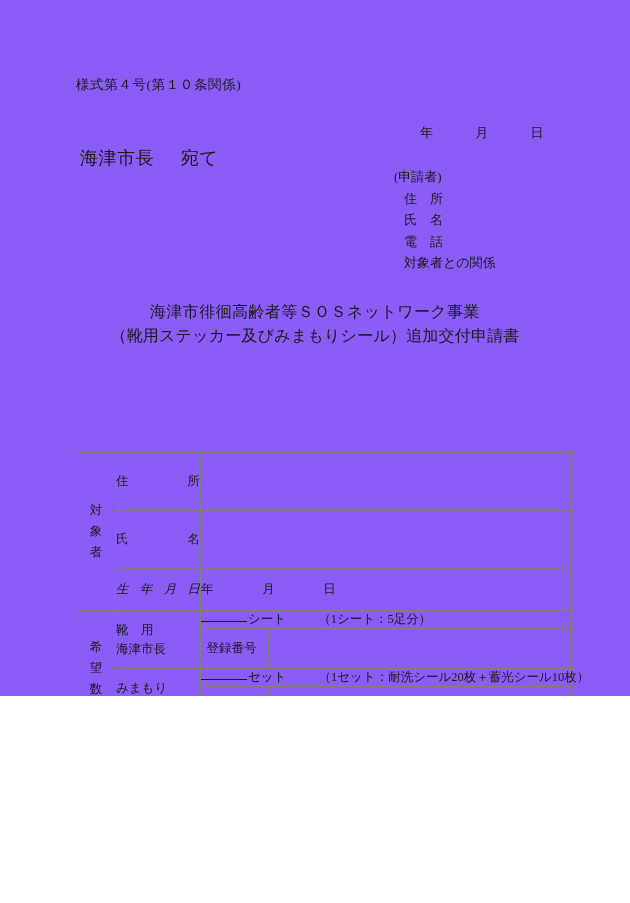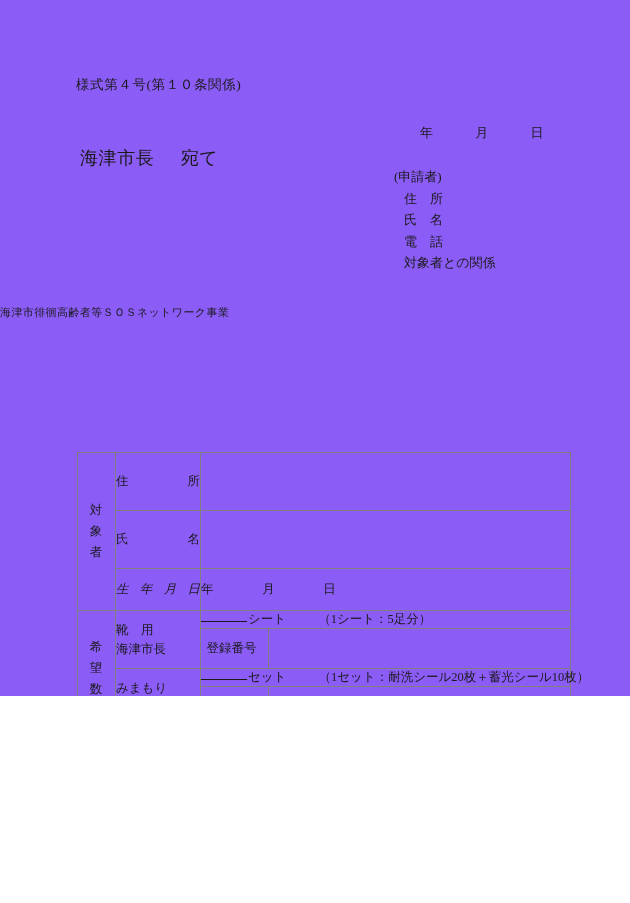--- a/index.html
+++ b/index.html
@@ -72,21 +72,22 @@
   .applicant .row.indent {
     padding-left: 10px;
   }
 
   
   .title {
     position: absolute;
     left: 0;
     top: 300px;
     width: 630px;
-    font-size: 11px;
+    text-align: center;
+    font-size: 16px;
     line-height: 24px;
     letter-spacing: 0.4px;
   }
   .title .l2 {
     letter-spacing: 0.2px;
   }
 
   
   .body-text {
     position: absolute;
@@ -227,20 +228,21 @@
   <div class="applicant">
     <div class="row">(申請者)</div>
     <div class="row indent">住　所</div>
     <div class="row indent">氏　名</div>
     <div class="row indent">電　話</div>
     <div class="row indent">対象者との関係</div>
   </div>
 
   <div class="title">
     <div>海津市徘徊高齢者等ＳＯＳネットワーク事業</div>
+    <div class="l2">（靴用ステッカー及びみまもりシール）追加交付申請書</div>
   </div>
 
 
   <table class="form-table">
     <colgroup>
       <col style="width:38px">
       <col style="width:85px">
       <col style="width:68px">
       <col>
     </colgroup>

